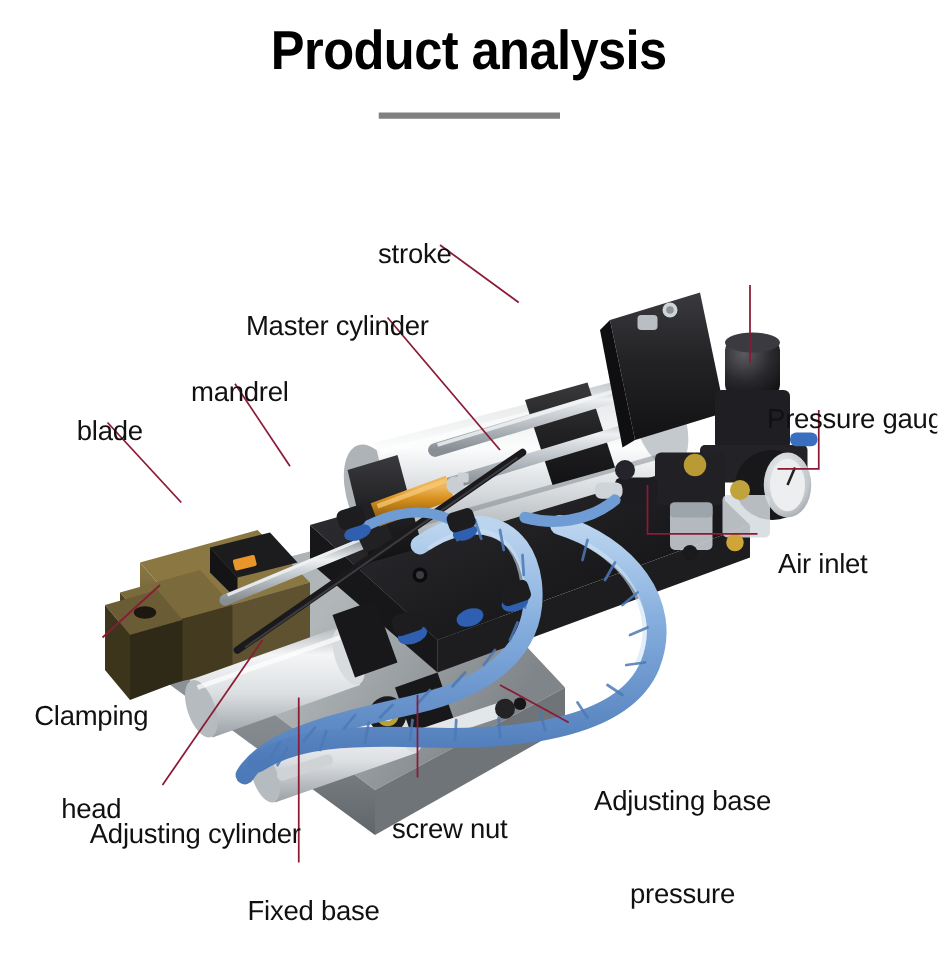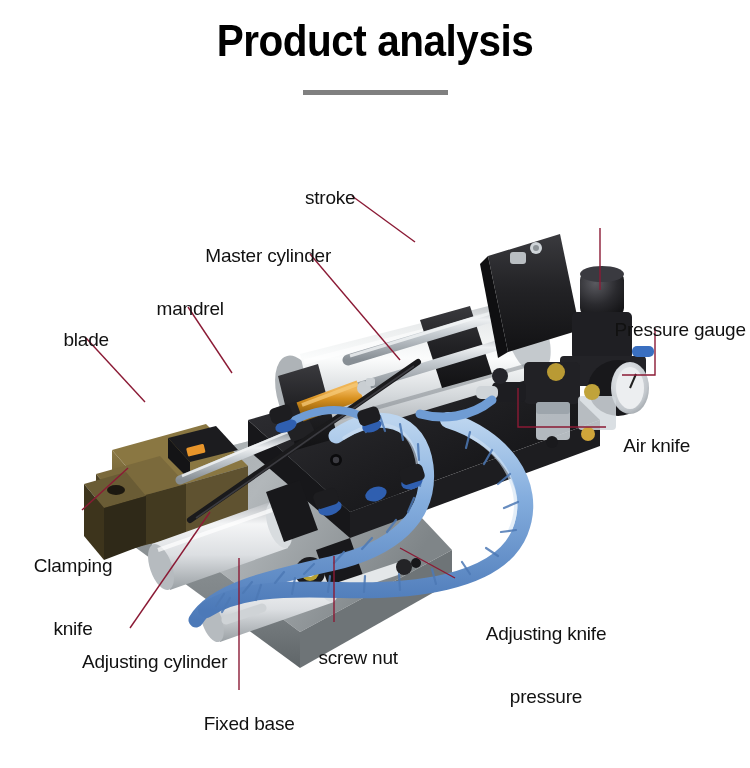--- a/index.html
+++ b/index.html
@@ -52,21 +52,21 @@
     position: absolute;
     left: 0;
     top: 120px;
     width: 750px;
     height: 648px;
   }
   
   .callout {
     position: absolute;
     font-family: "Liberation Sans", sans-serif;
-    font-size: 19px;
+    font-size: 22px;
     color: #111111;
     line-height: 1.12;
     white-space: pre;
     letter-spacing: -0.2px;
   }
   .callout.center { text-align: center; }
 
   #leader-lines {
     position: absolute;
     left: 0;
@@ -383,38 +383,38 @@
   </div>
 
   <div class="callout center" style="left:520px; top:166px; width:200px;">
   </div>
 
   <div class="callout center" style="left:590px; top:298px; width:160px;">
     <span>Pressure gauge</span>
   </div>
 
   <div class="callout center" style="left:592px; top:414px; width:110px;">
-    <span>Air knife</span>
+    <span>Air inlet</span>
   </div>
 
   <div class="callout center" style="left:8px; top:512px; width:130px;">
     <div>Clamping</div>
-    <div>knife</div>
+    <div>head</div>
   </div>
 
   <div class="callout center" style="left:40px; top:630px; width:210px;">
     <span>Adjusting cylinder</span>
   </div>
 
   <div class="callout center" style="left:169px; top:692px; width:140px;">
     <span>Fixed base</span>
   </div>
 
   <div class="callout center" style="left:288px; top:626px; width:120px;">
     <span>screw nut</span>
   </div>
 
   <div class="callout center" style="left:446px; top:580px; width:200px;">
-    <div>Adjusting knife</div>
+    <div>Adjusting base</div>
     <div>pressure</div>
   </div>
 
 </div>
 
 </body></html>

